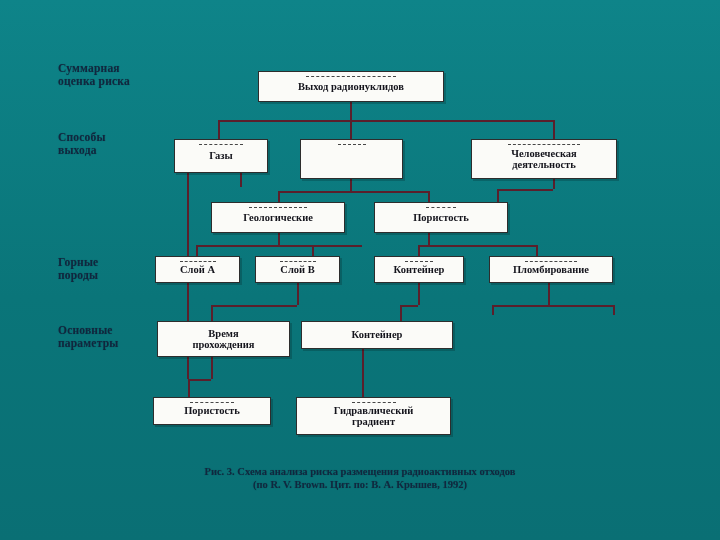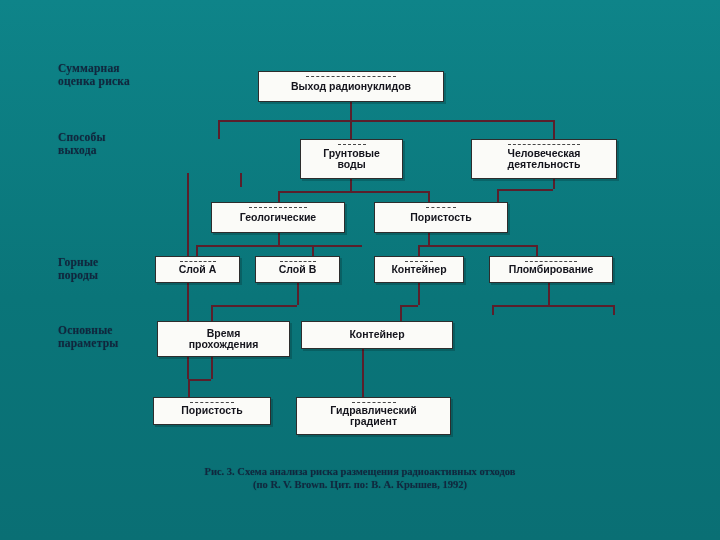--- a/index.html
+++ b/index.html
@@ -39,21 +39,21 @@
   .box{
     position:absolute;
     background:#fbfbf8;
     border:1px solid #2d2d2d;
     box-shadow:2px 2px 0 rgba(0,0,0,.18);
     display:flex;
     align-items:center;
     justify-content:center;
     text-align:center;
     color:#14141c;
-    font-family:Liberation Sans, sans-serif;
+    font-family:Liberation Serif, serif;
     font-weight:bold;
     font-size:10.5px;
     line-height:11.5px;
     padding:2px 3px;
     box-sizing:border-box;
     white-space:pre-line;
     filter:blur(.18px);
   }
   .box .txt{display:block;width:100%;}
 
@@ -154,25 +154,27 @@
 параметры</div>
   </div>
 
   <div class="layer">
 
     <div class="box" style="left:258px;top:64px;width:186px;height:31px;">
       <span class="dash" style="width:90px;"></span>
       <span class="txt">Выход радионуклидов</span>
     </div>
 
+    <div class="box" style="left:174px;top:132px;width:94px;height:34px;">
+      <span class="dash" style="width:44px;"></span>
+      <span class="txt">Газы</span>
+    </div>
 
     <div class="box" style="left:300px;top:132px;width:103px;height:40px;">
       <span class="dash" style="width:28px;"></span>
-      <span class="txt">Грунтовые
-воды</span>
     </div>
 
     <div class="box" style="left:471px;top:132px;width:146px;height:40px;">
       <span class="dash" style="width:72px;"></span>
       <span class="txt">Человеческая
 деятельность</span>
     </div>
 
     <div class="box" style="left:211px;top:195px;width:134px;height:31px;">
       <span class="dash" style="width:58px;"></span>

